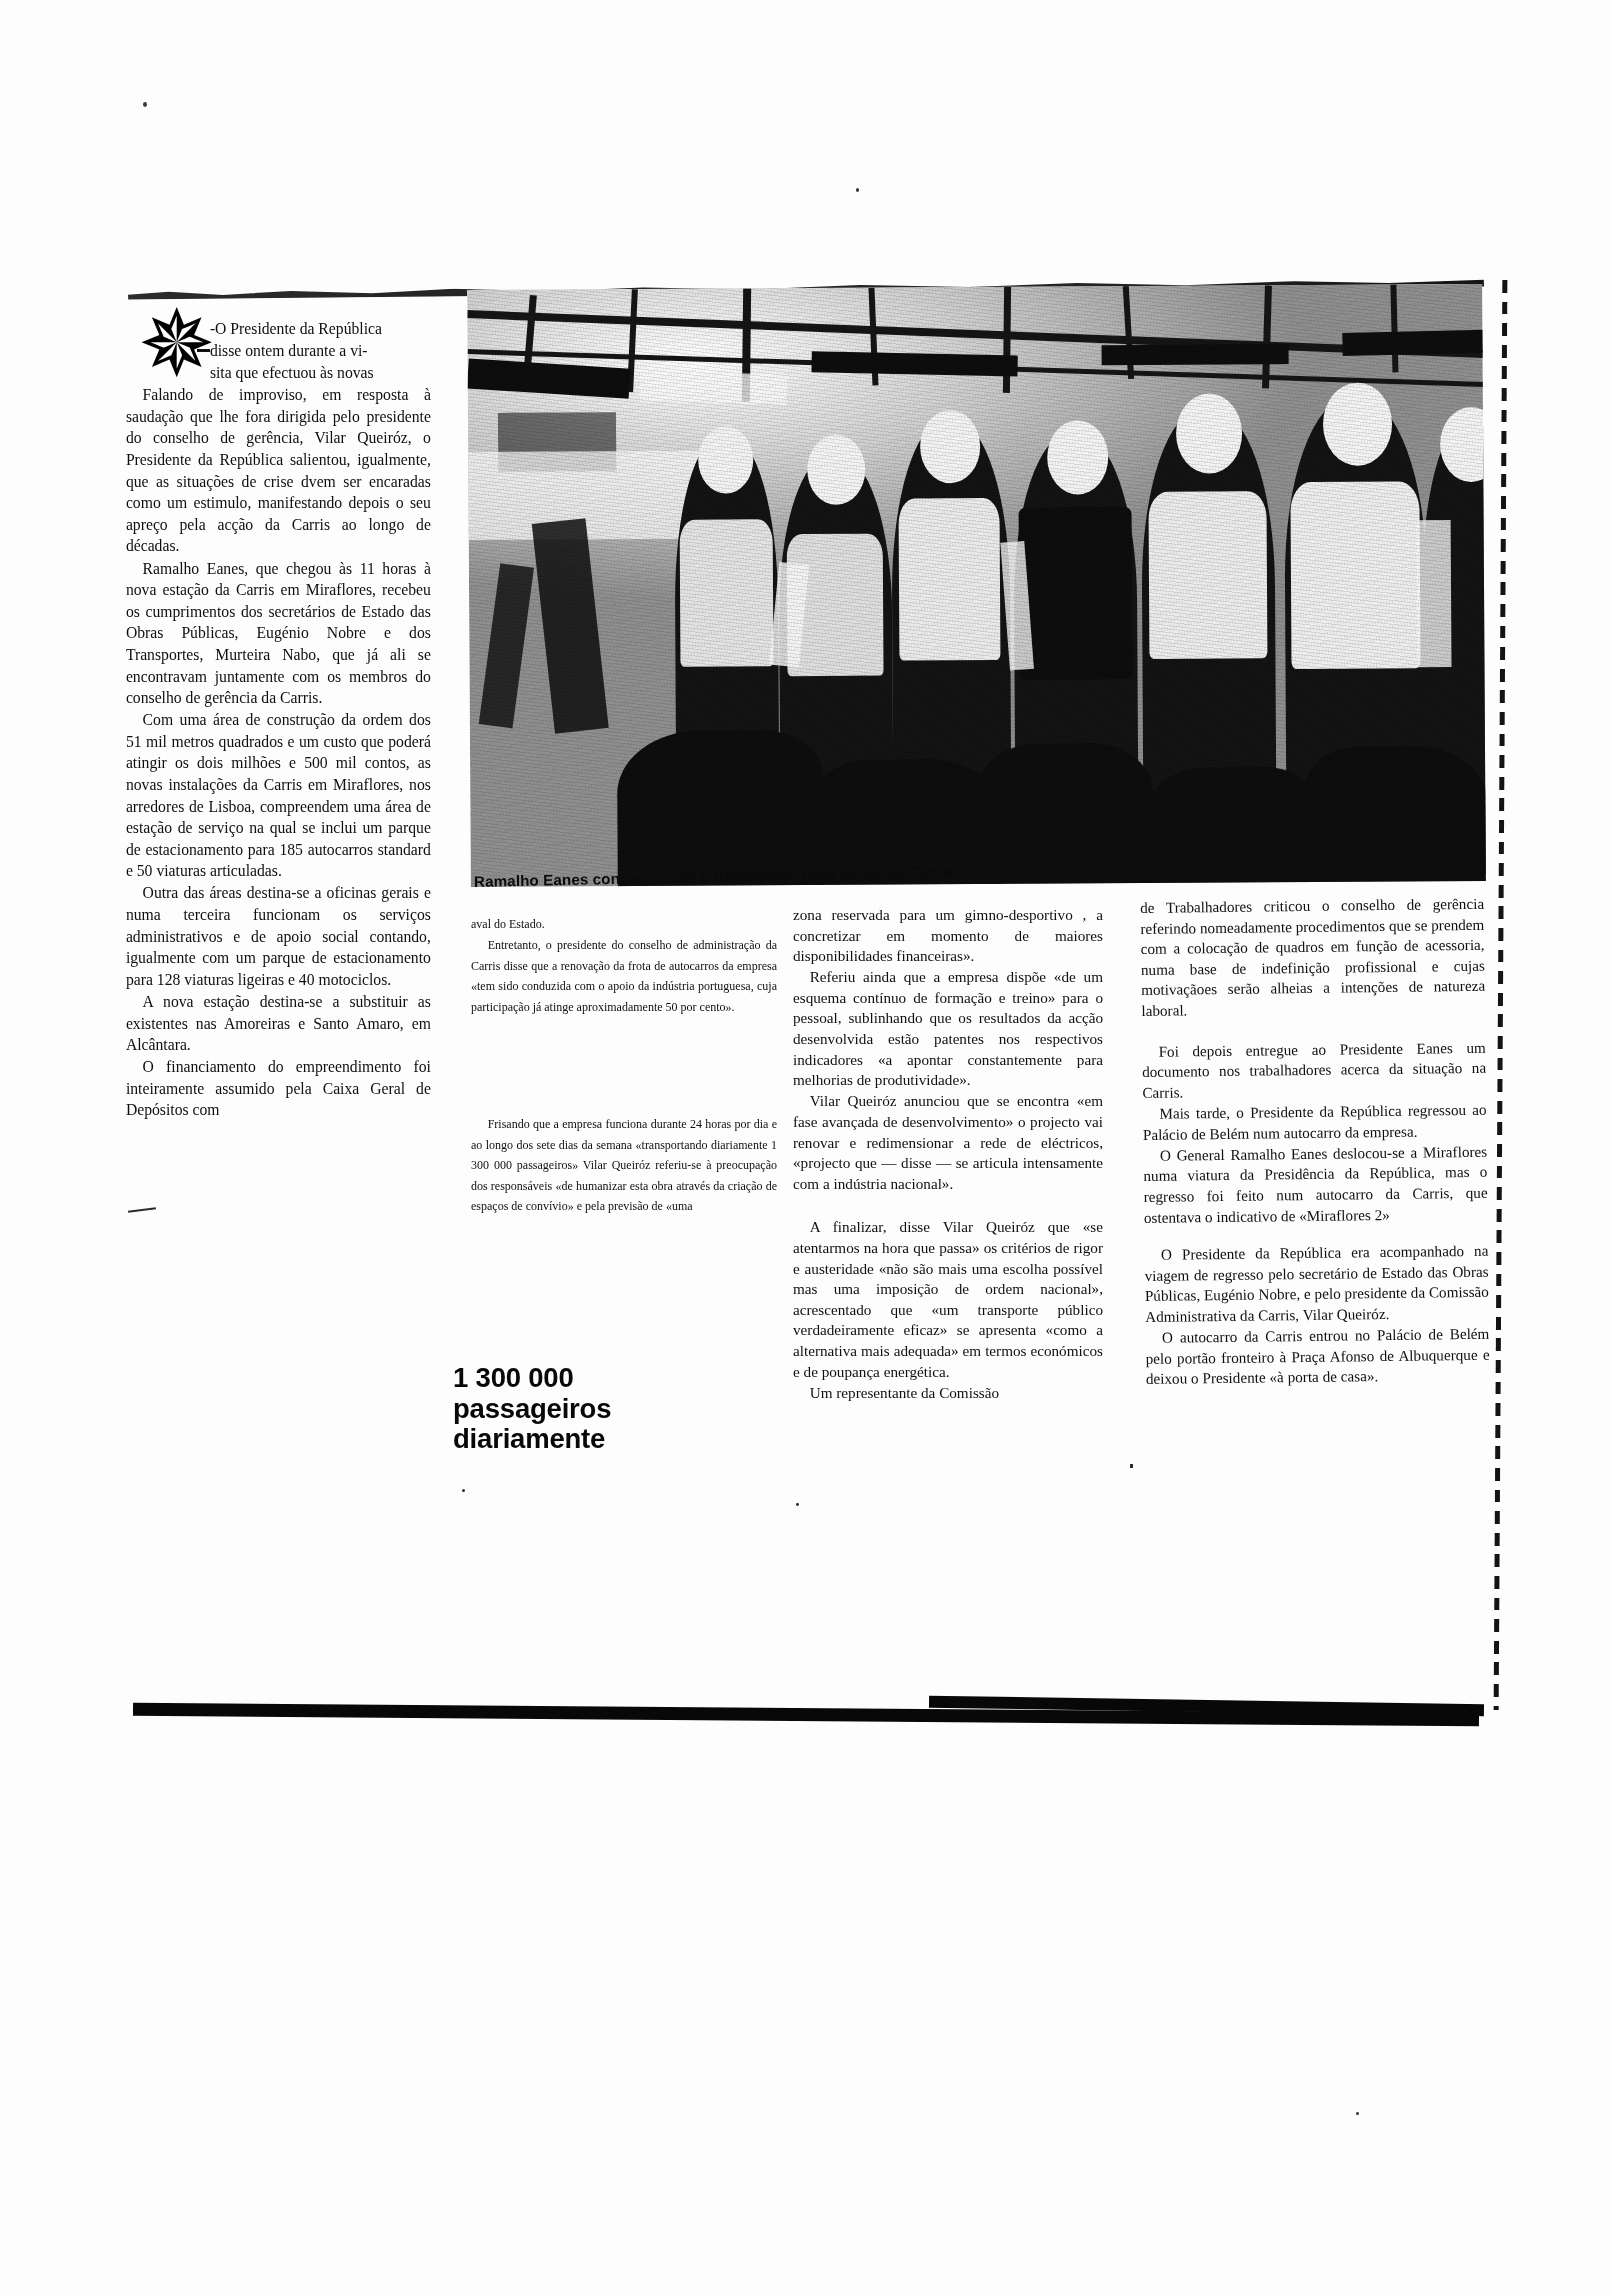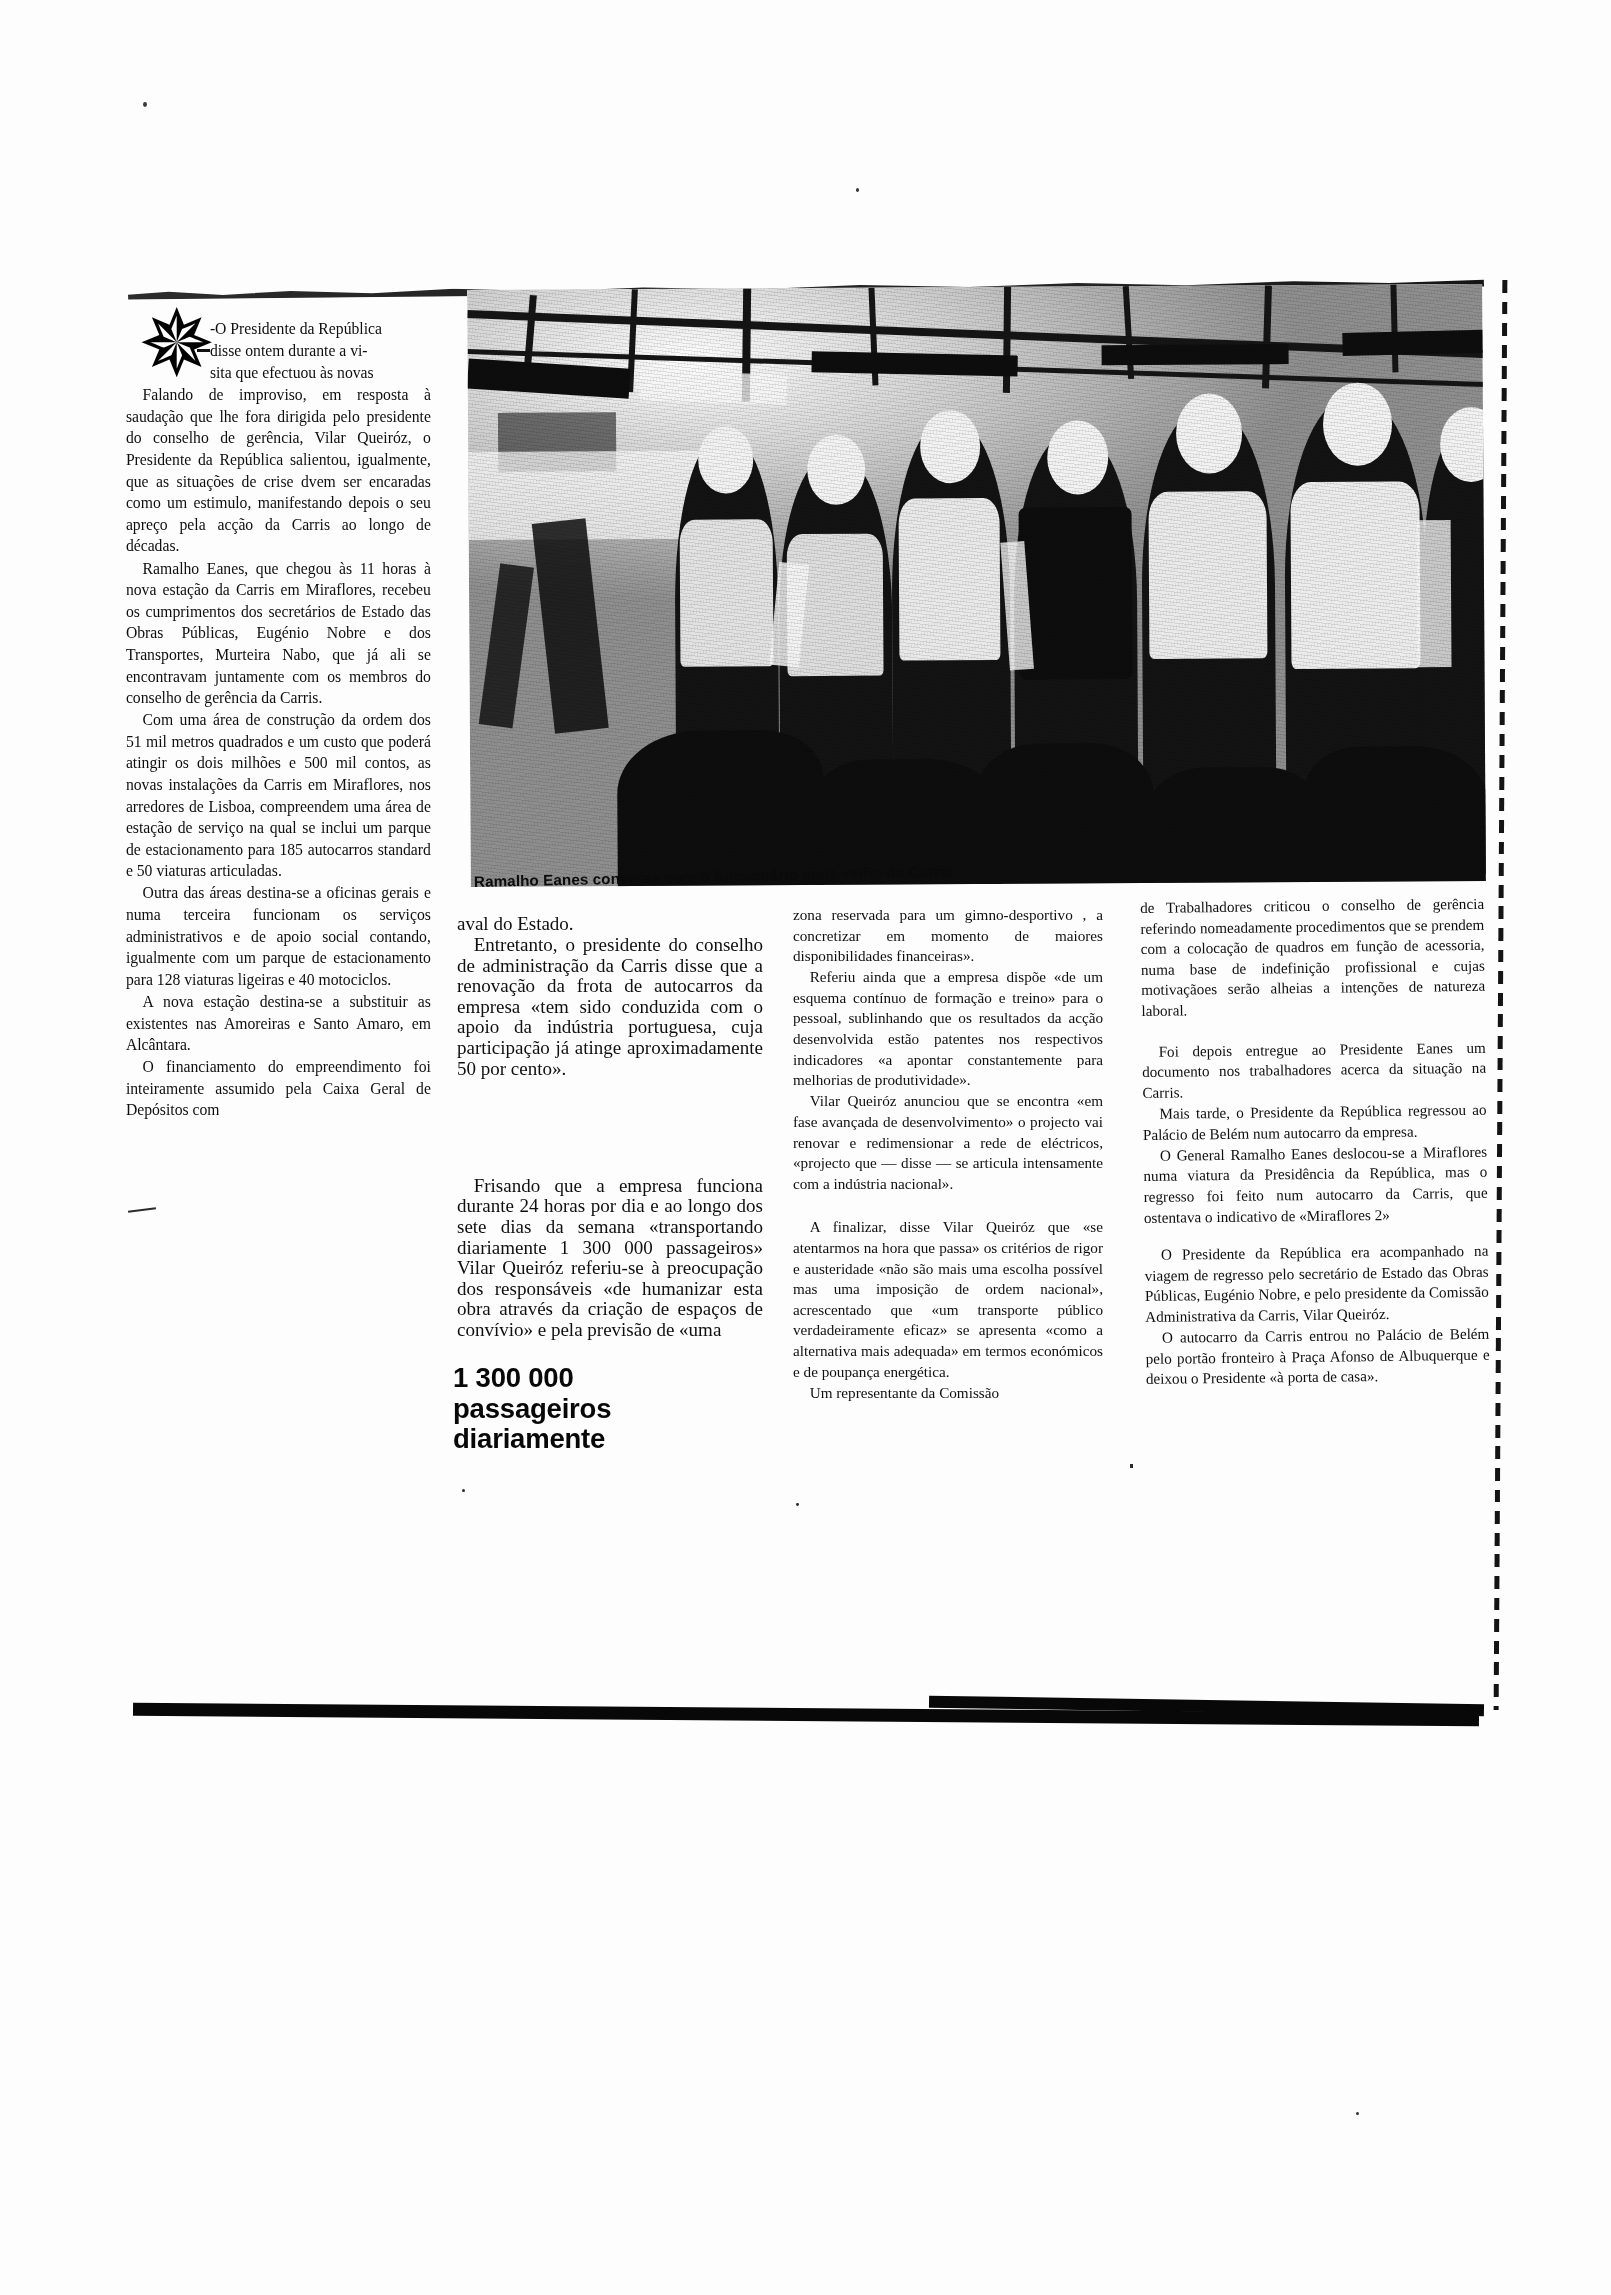--- a/index.html
+++ b/index.html
@@ -80,21 +80,21 @@
   
   .col{position:absolute;color:#0f0f0f;}
   .col p{margin:0 0 0.5px 0;text-align:justify;text-indent:16.7px;}
   .col p.noind{text-indent:0;}
   .col b{font-weight:bold;}
 
   #col1{left:2.9px;top:43px;width:305px;font-size:15.7px;line-height:21.6px;}
   #col1 .lead{text-indent:0;}
   #col1 .lead-ind{text-indent:84px;}
 
-  #col2{left:334px;top:639px;width:306px;font-size:19px;line-height:20.6px;}
+  #col2{left:348px;top:639px;width:306px;font-size:12px;line-height:20.6px;}
   #col3{left:670px;top:630px;width:310px;font-size:15.2px;line-height:20.6px;}
   #col4{left:1017px;top:623px;width:344px;font-size:15.2px;line-height:20.6px;
         transform:rotate(-0.7deg);transform-origin:left top;}
 
   
   #star{
     position:absolute;left:14.7px;top:47px;width:59px;height:59px;color:#000;
     font-size:93px;line-height:45px;font-family:"DejaVu Sans",sans-serif;
     font-weight:bold;user-select:none;
   }

